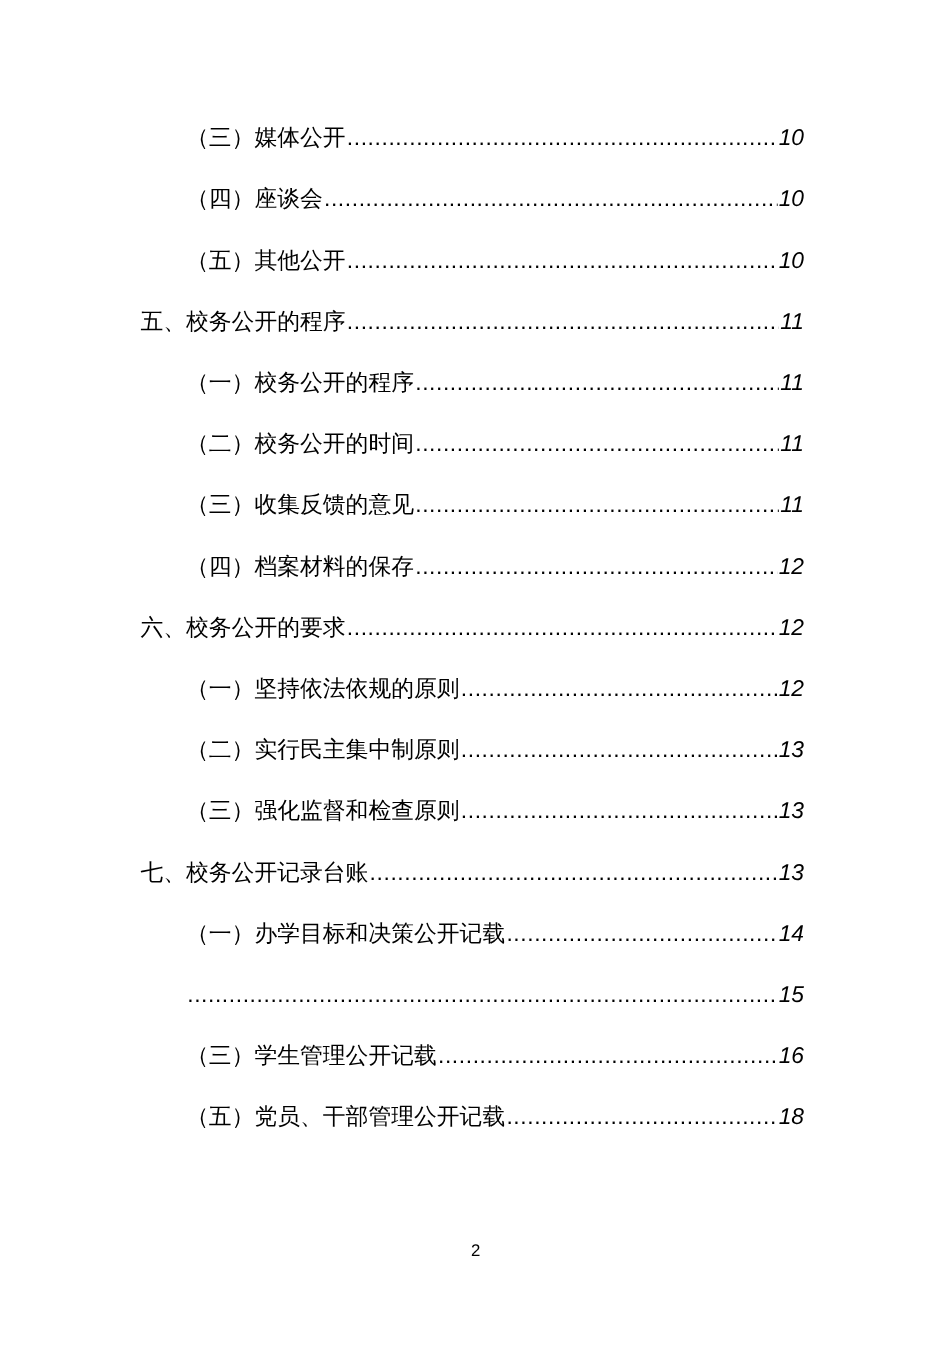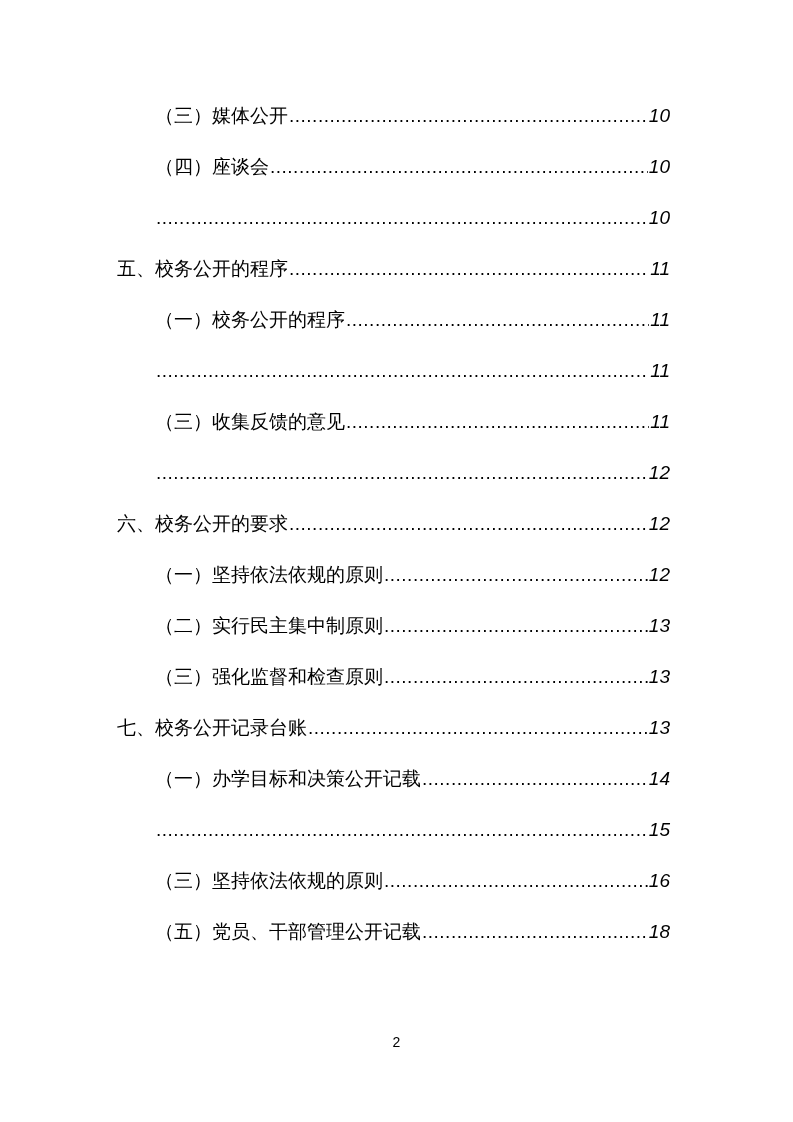--- a/index.html
+++ b/index.html
@@ -68,43 +68,46 @@
       <span class="t">（三）媒体公开</span>
       <span class="dots"></span>
       <span class="p">10</span>
     </div>
     <div class="entry l2">
       <span class="t">（四）座谈会</span>
       <span class="dots"></span>
       <span class="p">10</span>
     </div>
     <div class="entry l2">
+      <span class="t">（五）其他公开</span>
       <span class="dots"></span>
       <span class="p">10</span>
     </div>
     <div class="entry l1">
       <span class="t">五、校务公开的程序</span>
       <span class="dots"></span>
       <span class="p">11</span>
     </div>
     <div class="entry l2">
       <span class="t">（一）校务公开的程序</span>
       <span class="dots"></span>
       <span class="p">11</span>
     </div>
     <div class="entry l2">
+      <span class="t">（二）校务公开的时间</span>
       <span class="dots"></span>
       <span class="p">11</span>
     </div>
     <div class="entry l2">
       <span class="t">（三）收集反馈的意见</span>
       <span class="dots"></span>
       <span class="p">11</span>
     </div>
     <div class="entry l2">
+      <span class="t">（四）档案材料的保存</span>
       <span class="dots"></span>
       <span class="p">12</span>
     </div>
     <div class="entry l1">
       <span class="t">六、校务公开的要求</span>
       <span class="dots"></span>
       <span class="p">12</span>
     </div>
     <div class="entry l2">
       <span class="t">（一）坚持依法依规的原则</span>
@@ -129,21 +132,21 @@
     <div class="entry l2">
       <span class="t">（一）办学目标和决策公开记载</span>
       <span class="dots"></span>
       <span class="p">14</span>
     </div>
     <div class="entry l2">
       <span class="dots"></span>
       <span class="p">15</span>
     </div>
     <div class="entry l2">
-      <span class="t">（三）坚持依法依规的原则</span>
+      <span class="t">（三）学生管理公开记载</span>
       <span class="dots"></span>
       <span class="p">16</span>
     </div>
     <div class="entry l2">
       <span class="t">（五）党员、干部管理公开记载</span>
       <span class="dots"></span>
       <span class="p">18</span>
     </div>
   </div>
 

